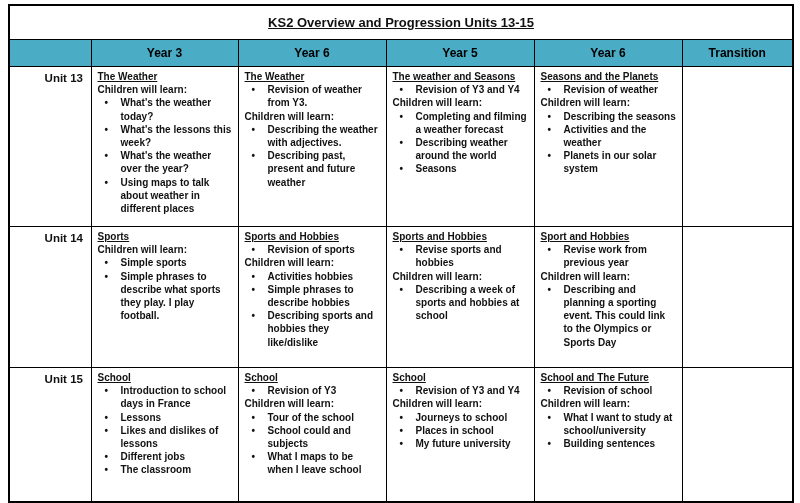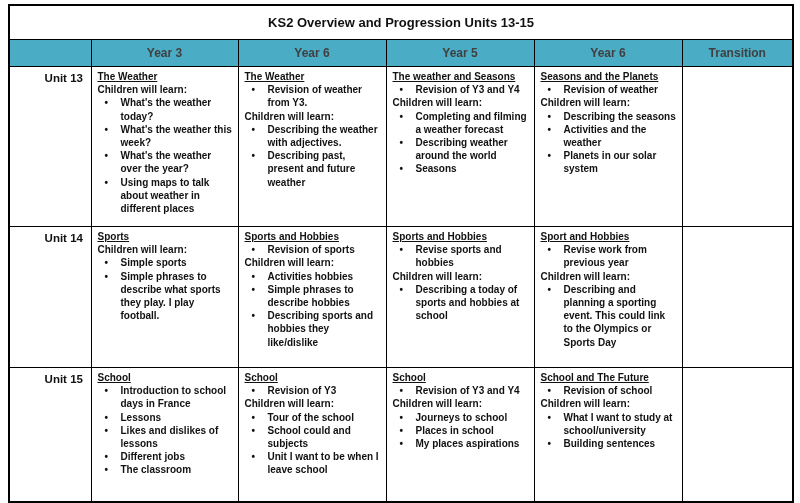--- a/index.html
+++ b/index.html
@@ -23,28 +23,29 @@
     width: 784px;
     border: 2px solid #000000;
   }
   .title-cell {
     text-align: center;
     font-weight: bold;
     font-size: 13px;
     padding: 9px 4px;
     border: 1px solid #000000;
     background: #ffffff;
+    text-decoration: underline;
   }
   th.hcell {
     font-weight: bold;
     font-size: 12px;
     text-align: center;
     padding: 6px 18px;
     border: 1px solid #000000;
-    color: #404040;
+    color: #000000;
   }
   td.unit-cell {
     border: 1px solid #000000;
     vertical-align: top;
     text-align: center;
     font-weight: bold;
     font-size: 11.5px;
     padding-top: 5px;
     padding-left: 28px;
   }
@@ -107,21 +108,21 @@
         </tr>
     </thead>
     <tbody id="table-body">
         <tr class="row-u13">
           <td class="unit-cell">Unit 13</td>
           <td class="content-cell">
             <div class="topic-heading">The Weather</div>
             <div class="cell-text">Children will learn:</div>
             <ul class="bullets">
               <li>What's the weather today?</li>
-              <li>What's the weather this week?</li>
+              <li>What's the lessons this week?</li>
               <li>What's the weather over the year?</li>
               <li>Using maps to talk about weather in different places</li>
             </ul>
           </td>
           <td class="content-cell">
             <div class="topic-heading">The Weather</div>
             <ul class="bullets">
               <li>Revision of weather from Y3.</li>
             </ul>
             <div class="cell-text">Children will learn:</div>
@@ -178,21 +179,21 @@
               <li>Describing sports and hobbies they like/dislike</li>
             </ul>
           </td>
           <td class="content-cell">
             <div class="topic-heading">Sports and Hobbies</div>
             <ul class="bullets">
               <li>Revise sports and hobbies</li>
             </ul>
             <div class="cell-text">Children will learn:</div>
             <ul class="bullets">
-              <li>Describing a today of sports and hobbies at school</li>
+              <li>Describing a week of sports and hobbies at school</li>
             </ul>
           </td>
           <td class="content-cell">
             <div class="topic-heading">Sport and Hobbies</div>
             <ul class="bullets">
               <li>Revise work from previous year</li>
             </ul>
             <div class="cell-text">Children will learn:</div>
             <ul class="bullets">
               <li>Describing and planning a sporting event. This could link to the Olympics or Sports Day</li>
@@ -214,33 +215,33 @@
           </td>
           <td class="content-cell">
             <div class="topic-heading">School</div>
             <ul class="bullets">
               <li>Revision of Y3</li>
             </ul>
             <div class="cell-text">Children will learn:</div>
             <ul class="bullets">
               <li>Tour of the school</li>
               <li>School could and subjects</li>
-              <li>Unit I want to be when I leave school</li>
+              <li>What I maps to be when I leave school</li>
             </ul>
           </td>
           <td class="content-cell">
             <div class="topic-heading">School</div>
             <ul class="bullets">
               <li>Revision of Y3 and Y4</li>
             </ul>
             <div class="cell-text">Children will learn:</div>
             <ul class="bullets">
               <li>Journeys to school</li>
               <li>Places in school</li>
-              <li>My places aspirations</li>
+              <li>My future university</li>
             </ul>
           </td>
           <td class="content-cell">
             <div class="topic-heading">School and The Future</div>
             <ul class="bullets">
               <li>Revision of school</li>
             </ul>
             <div class="cell-text">Children will learn:</div>
             <ul class="bullets">
               <li>What I want to study at school/university</li>

